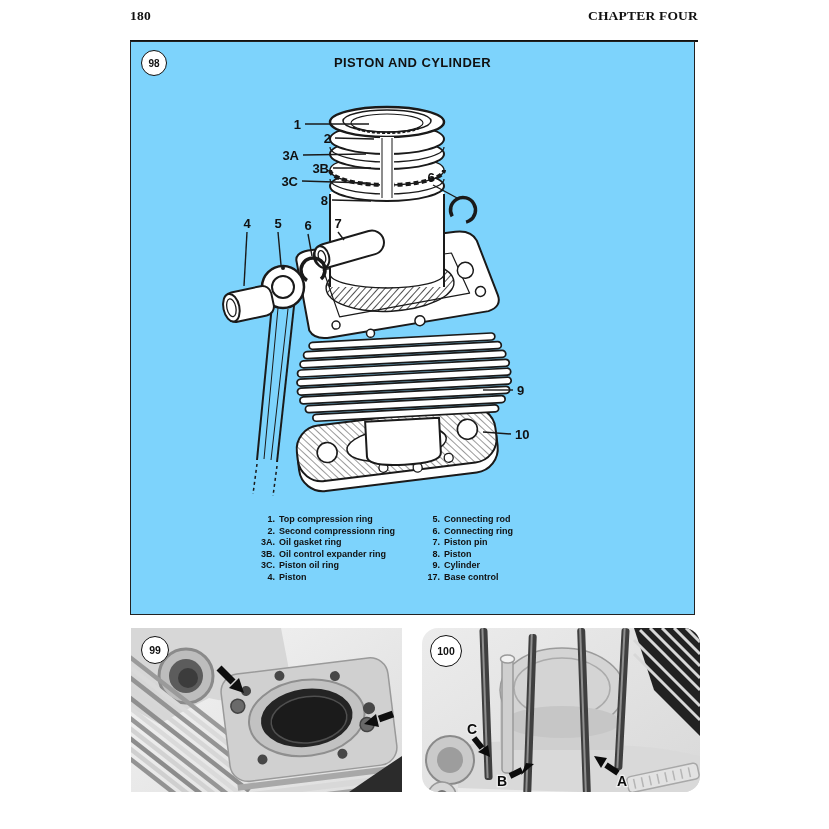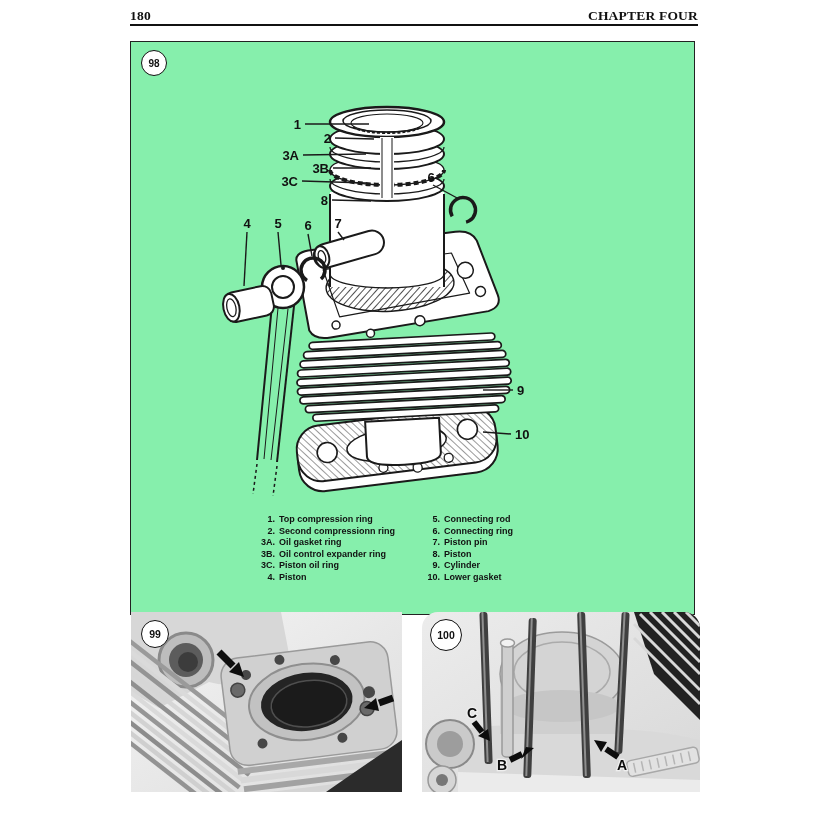--- a/index.html
+++ b/index.html
@@ -4,27 +4,27 @@
 <style>
   html,body{margin:0;padding:0;background:#ffffff;}
   body{width:829px;height:829px;position:relative;font-family:"Liberation Sans",sans-serif;color:#111;}
 
   
   .page-header{
     position:absolute;left:130px;top:5px;width:568px;height:19px;
     display:flex;justify-content:space-between;align-items:flex-end;
     border-bottom:2px solid #111;
     font-family:"Liberation Serif",serif;font-weight:bold;font-size:13.5px;
-    padding-bottom:0;letter-spacing:.2px;
+    padding-bottom:16px;letter-spacing:.2px;
   }
 
   
   .fig-box{
     position:absolute;left:130px;top:41px;width:565px;height:574px;
-    border:1.5px solid #222;background:#86efac;box-sizing:border-box;
+    border:1.5px solid #222;background:#7dd3fc;box-sizing:border-box;
   }
   .fig-badge{
     position:absolute;width:24px;height:24px;border:1.5px solid #111;border-radius:50%;
     background:#fff;display:flex;align-items:center;justify-content:center;
     font-weight:bold;font-size:10px;z-index:5;
   }
   .fig-badge.b98{left:10px;top:8px;}
   .fig-title{
     position:absolute;left:0;top:13px;width:100%;text-align:center;
     font-weight:bold;font-size:13px;letter-spacing:.4px;
@@ -35,21 +35,21 @@
   
   .legend{position:absolute;top:472px;left:0;width:562px;font-size:9px;font-weight:bold;line-height:11.6px;}
   .legend-col{position:absolute;top:0;}
   .legend-col.left{left:112px;width:170px;}
   .legend-col.right{left:277px;width:170px;}
   .legend-row{display:flex;}
   .legend-row .num{width:32px;text-align:right;flex:none;}
   .legend-row .lbl{padding-left:4px;white-space:nowrap;}
 
   
-  .photo{position:absolute;top:612px;height:200px;overflow:hidden;}
+  .photo{position:absolute;top:628px;height:164px;overflow:hidden;}
   .photo.left{left:131px;width:271px;}
   .photo.right{left:422px;width:278px;border-radius:16px;}
   .photo svg{display:block;}
   .photo-badge{
     position:absolute;border:1.6px solid #111;border-radius:50%;background:#fff;
     display:flex;align-items:center;justify-content:center;font-weight:bold;z-index:5;
   }
   .photo-badge.b99{left:10px;top:8px;width:26px;height:26px;font-size:10.5px;}
   .photo-badge.b100{left:8px;top:7px;width:30px;height:30px;font-size:10.5px;}
   .plabel{font:700 14px "Liberation Sans",sans-serif;fill:#0c0c0c;paint-order:stroke;stroke:#efefef;stroke-width:2.5px;}
@@ -59,20 +59,21 @@
 
 <div class="page-header">
   <span>180</span>
   <span>CHAPTER FOUR</span>
 </div>
 
 <div class="fig-box">
   <div class="fig-badge b98">
     <span>98</span>
   </div>
+  <div class="fig-title">PISTON AND CYLINDER</div>
 
   <svg class="diagram-svg" viewBox="0 0 562 571">
     <defs>
       <pattern id="hatch" width="5" height="5" patternUnits="userSpaceOnUse" patternTransform="rotate(45)">
         <rect width="5" height="5" fill="#ffffff"></rect>
         <line x1="0" y1="0" x2="0" y2="5" stroke="#222" stroke-width="1.6"></line>
       </pattern>
       <pattern id="hatch2" width="5" height="5" patternUnits="userSpaceOnUse" patternTransform="rotate(-40)">
         <rect width="5" height="5" fill="#ffffff"></rect>
         <line x1="0" y1="0" x2="0" y2="5" stroke="#444" stroke-width="1.1"></line>
@@ -245,22 +246,22 @@
         </div>
       <div class="legend-row">
           <span class="num">8.</span>
           <span class="lbl">Piston</span>
         </div>
       <div class="legend-row">
           <span class="num">9.</span>
           <span class="lbl">Cylinder</span>
         </div>
       <div class="legend-row">
-          <span class="num">10.</span>
-          <span class="lbl">Lower gasket</span>
+          <span class="num">17.</span>
+          <span class="lbl">Base control</span>
         </div>
     </div>
   </div>
 </div>
 
 <div class="photo left">
   <div class="photo-badge b99">
     <span>99</span>
   </div>
   <svg viewBox="0 0 271 180" width="271" height="180">

